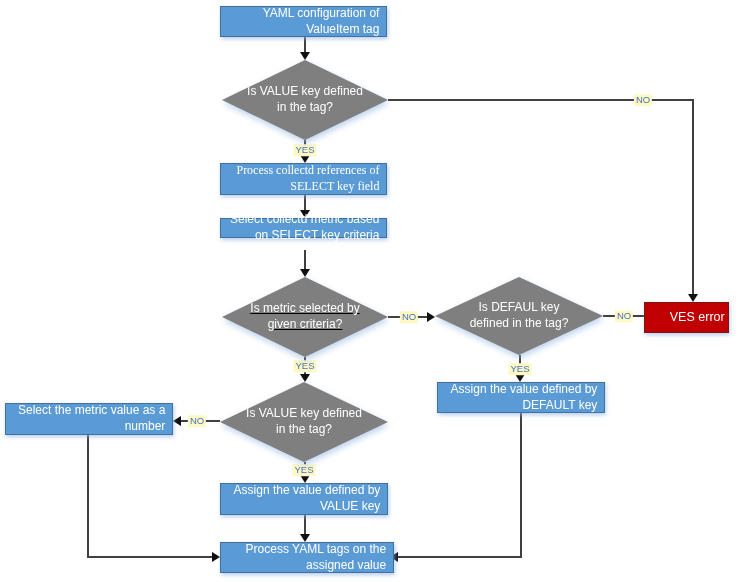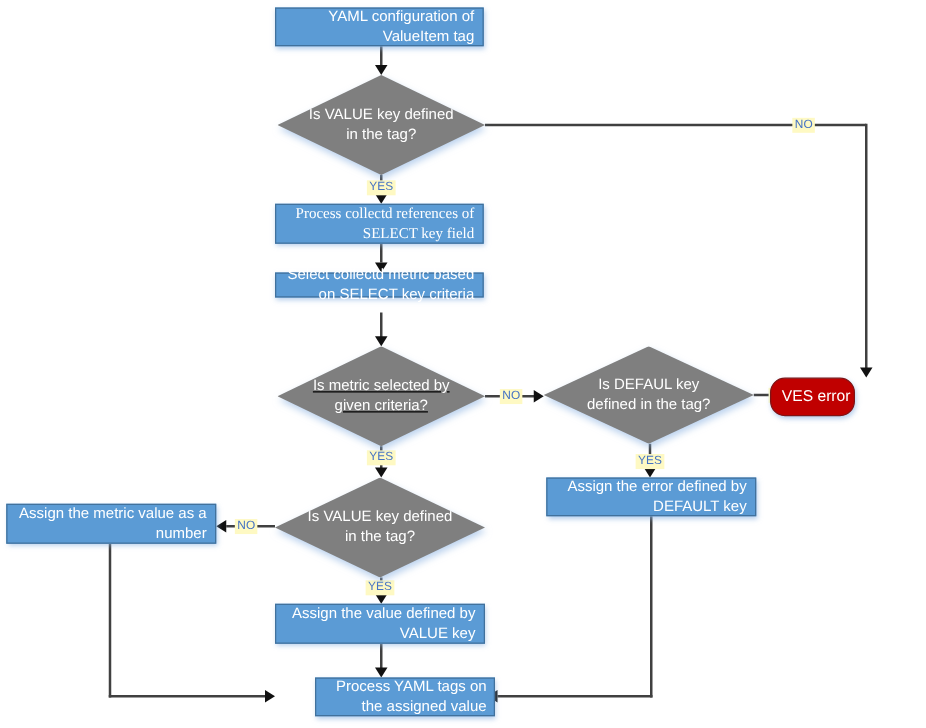--- a/index.html
+++ b/index.html
@@ -122,36 +122,36 @@
 
   <div class="process" style="left:220px;top:163px;width:167px;height:32px;font-family:Liberation Serif, serif;">
     <span class="txt">Process collectd references of SELECT key field</span>
   </div>
 
   <div class="process" style="left:220px;top:218px;width:167px;height:20px;">
     <span class="txt">Select collectd metric based on SELECT key criteria</span>
   </div>
 
   <div class="process" style="left:437px;top:382px;width:168px;height:31px;">
-    <span class="txt">Assign the error defined by DEFAULT key</span>
+    <span class="txt">Assign the value defined by DEFAULT key</span>
   </div>
 
   <div class="process" style="left:5px;top:403px;width:168px;height:32px;">
-    <span class="txt">Assign the metric value as a number</span>
+    <span class="txt">Select the metric value as a number</span>
   </div>
 
   <div class="process" style="left:220px;top:483px;width:168px;height:32px;">
     <span class="txt">Assign the value defined by VALUE key</span>
   </div>
 
-  <div class="process" style="left:220px;top:542px;width:144px;height:31px;margin-left:32px;">
+  <div class="process" style="left:220px;top:542px;width:174px;height:31px;">
     <span class="txt">Process YAML tags on the assigned value</span>
   </div>
 
-  <div class="process error" style="left:616px;top:302px;width:68px;height:31px;border-radius:12px;">
+  <div class="process error" style="left:644px;top:302px;width:85px;height:31px;">
     <span class="txt">VES error</span>
   </div>
 
   <div class="dwrap" style="left:222px;top:60px;width:166px;height:80px;">
     <div class="decision">
       <span class="txt">Is VALUE key defined in the tag?</span>
     </div>
   </div>
 
   <div class="dwrap" style="left:222px;top:277px;width:166px;height:80px;text-decoration:underline;">

